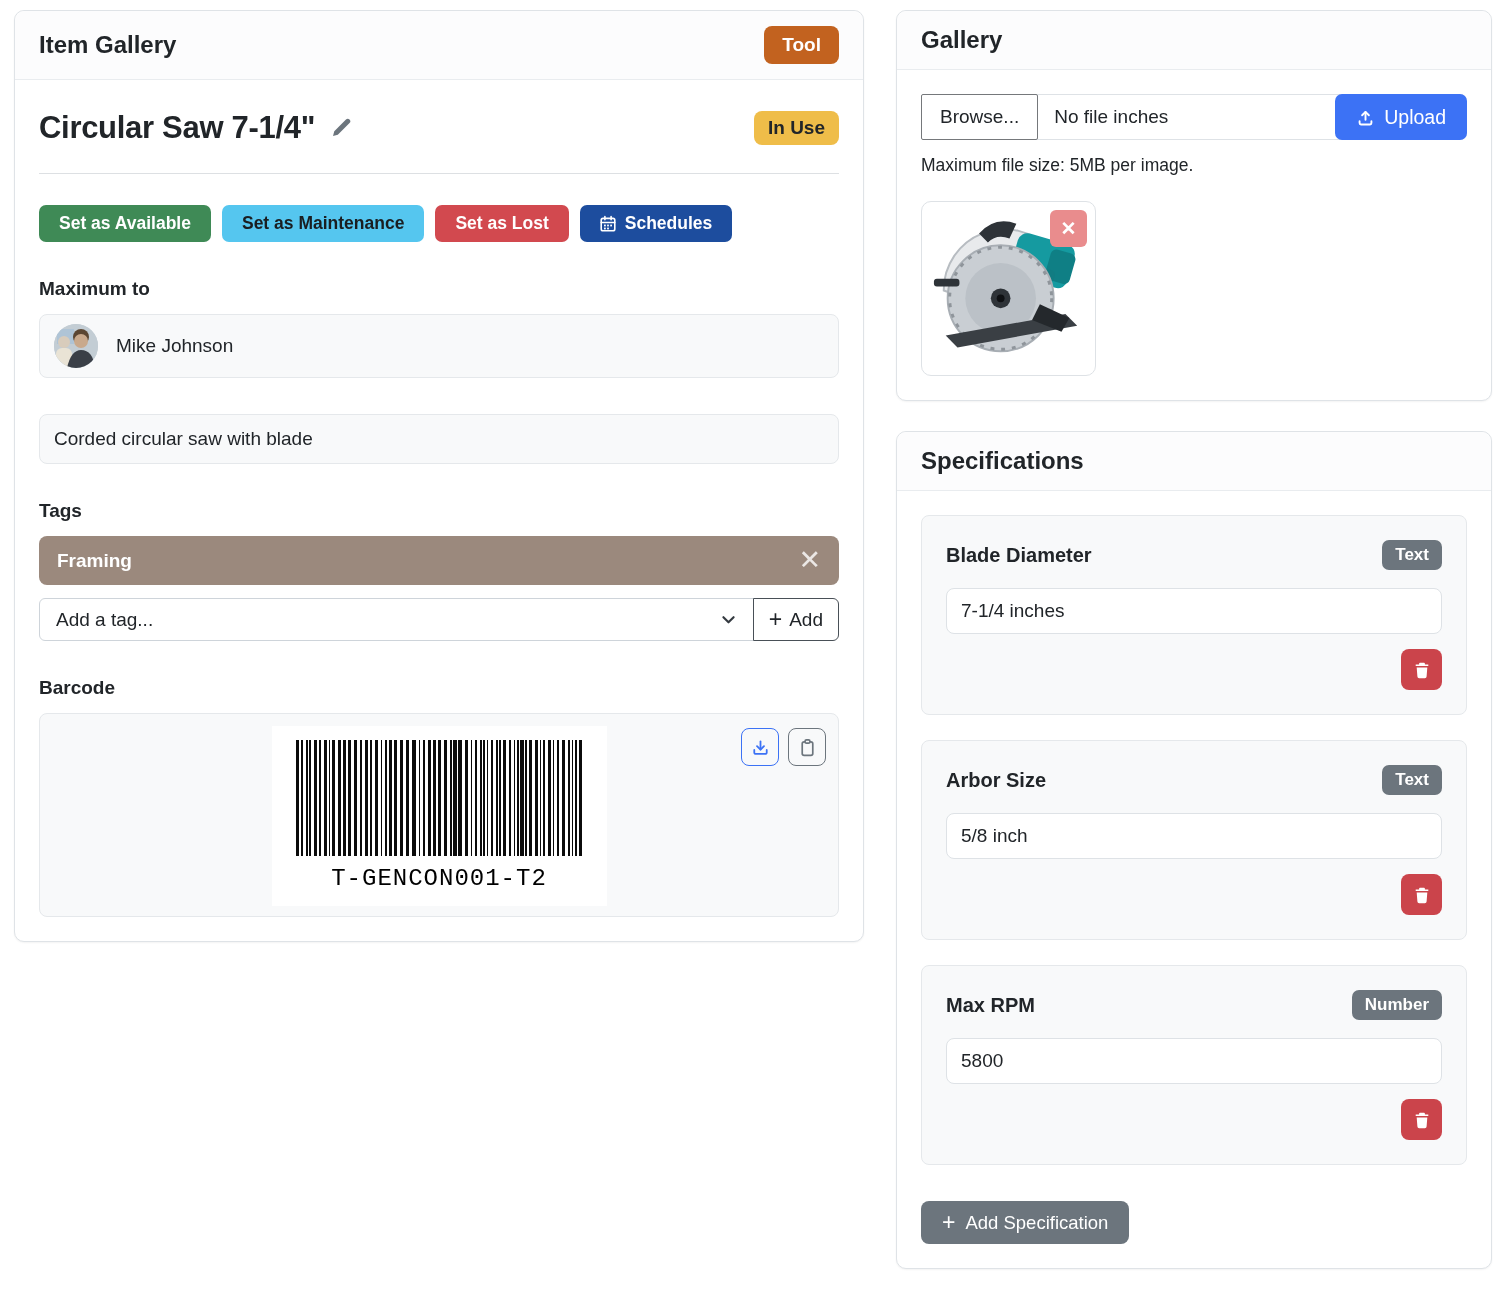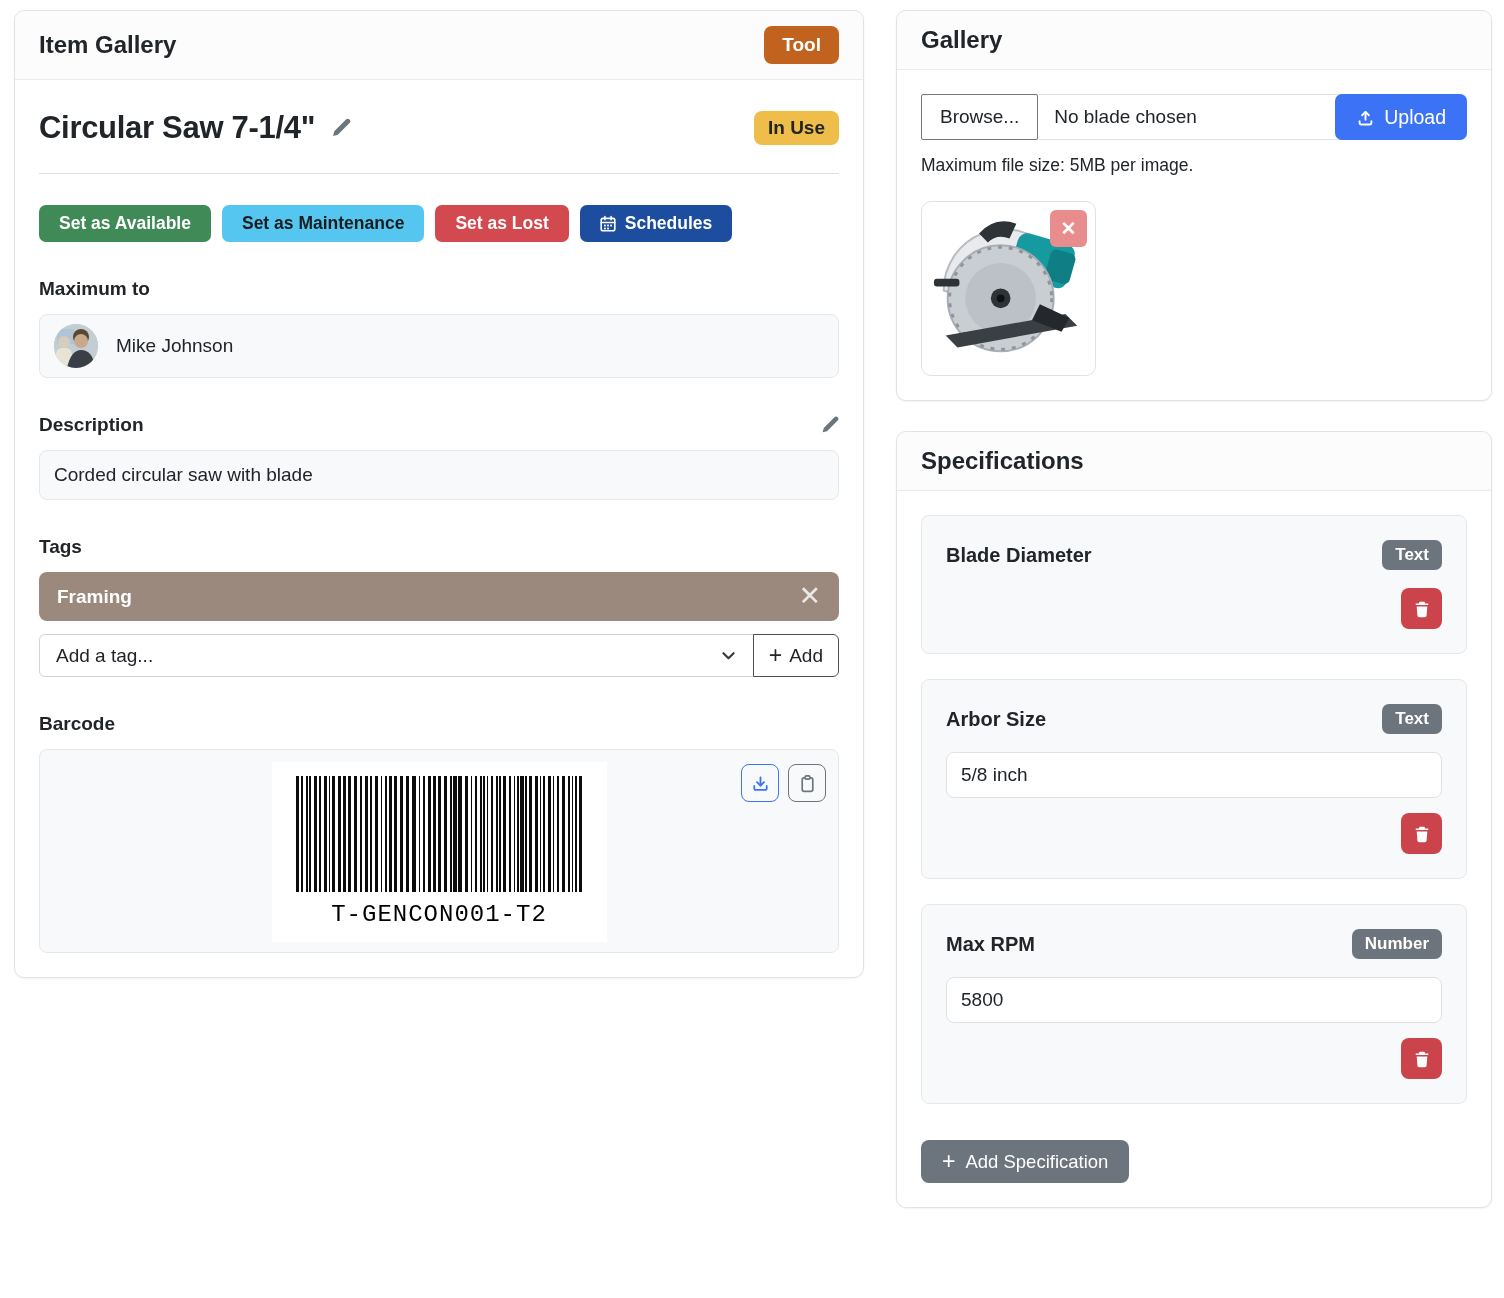--- a/index.html
+++ b/index.html
@@ -198,28 +198,20 @@
               <circle cx="10" cy="18" r="6" fill="#D8CCBC"></circle>
               <rect x="2" y="24" width="16" height="20" rx="6" fill="#E9E3D5"></rect>
               <circle cx="27" cy="13" r="8" fill="#5B4632"></circle>
               <circle cx="27" cy="17" r="7" fill="#C9A98C"></circle>
               <path d="M13 44q4-18 14-18q12 0 14 18z" fill="#3A3F47"></path>
             </svg>
           </span>
           <span class="assigned-name">Mike Johnson</span>
         </div>
 
-        <div class="label-row">
-          <span class="field-label">Description</span>
-          <span class="pencil" title="Edit description">
-            <svg width="20" height="20" viewBox="0 0 18 18">
-                <path fill="#6C757D" d="M13.9 2.1a2.05 2.05 0 0 1 2.9 2.9l-9.6 9.6-3.9 1 1-3.9 9.6-9.6z"></path>
-              </svg>
-          </span>
-        </div>
         <div class="soft-box desc-box">Corded circular saw with blade</div>
 
         <div class="field-label">Tags</div>
         <div class="tag-pill">
           <span>Framing</span>
           <span class="tag-x" title="Remove tag">✕</span>
         </div>
         <div class="tag-input-group">
           <div class="tag-select">
             <span>Add a tag...</span>
@@ -332,21 +324,21 @@
 
     <div class="right-col">
 
       <section class="card">
         <header class="card-header">
           <span>Gallery</span>
         </header>
         <div class="card-body">
           <div class="file-group">
             <button class="browse-btn">Browse...</button>
-            <span class="file-status">No blade chosen</span>
+            <span class="file-status">No file inches</span>
             <button class="upload-btn">
               <span>
                 <svg width="19" height="19" viewBox="0 0 18 18">
                   <g fill="none" stroke="#fff" stroke-width="1.8" stroke-linecap="round" stroke-linejoin="round">
                     <path d="M9 11.2V3.8"></path>
                       <path d="M5.8 6.9 9 3.7l3.2 3.2"></path>
                     <path d="M3.4 12.6v1.7a1.3 1.3 0 0 0 1.3 1.3h8.6a1.3 1.3 0 0 0 1.3-1.3v-1.7"></path>
                   </g>
                 </svg>
               </span>
@@ -385,20 +377,21 @@
         <header class="card-header">
           <span>Specifications</span>
         </header>
         <div class="card-body">
 
           <div class="soft-box spec-card">
             <div class="spec-head">
               <span class="spec-name">Blade Diameter</span>
               <span class="spec-type">Text</span>
             </div>
+            <div class="spec-value">7-1/4 inches</div>
             <div class="spec-del-row">
               <button class="spec-del" title="Delete specification">
                 <span>
                   <svg width="18" height="18" viewBox="0 0 18 18">
                       <path fill="#fff" d="M7 1.8h4a.9.9 0 0 1 .9.9v.8h3.4V5H2.7V3.5h3.4v-.8a.9.9 0 0 1 .9-.9zM3.7 6.4h10.6l-.7 9.1a1.8 1.8 0 0 1-1.8 1.7H6.2a1.8 1.8 0 0 1-1.8-1.7l-.7-9.1z"></path>
                     </svg>
                 </span>
               </button>
             </div>
           </div>

